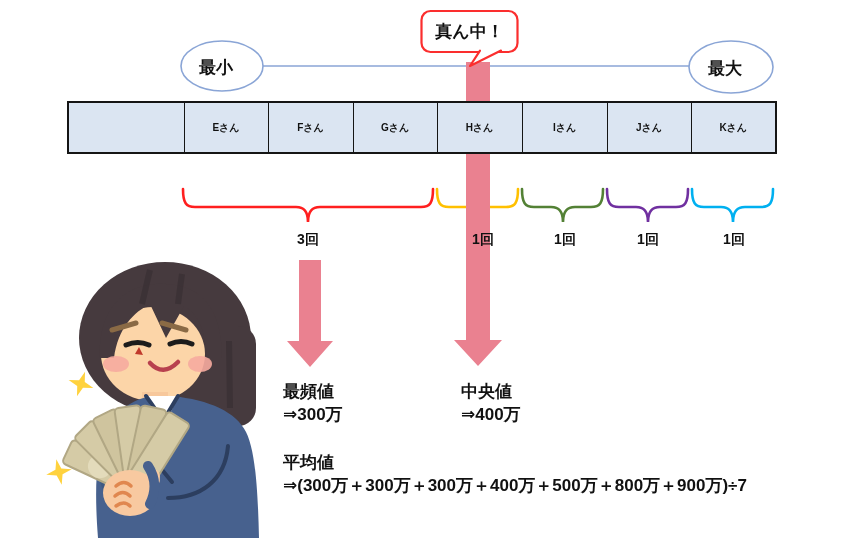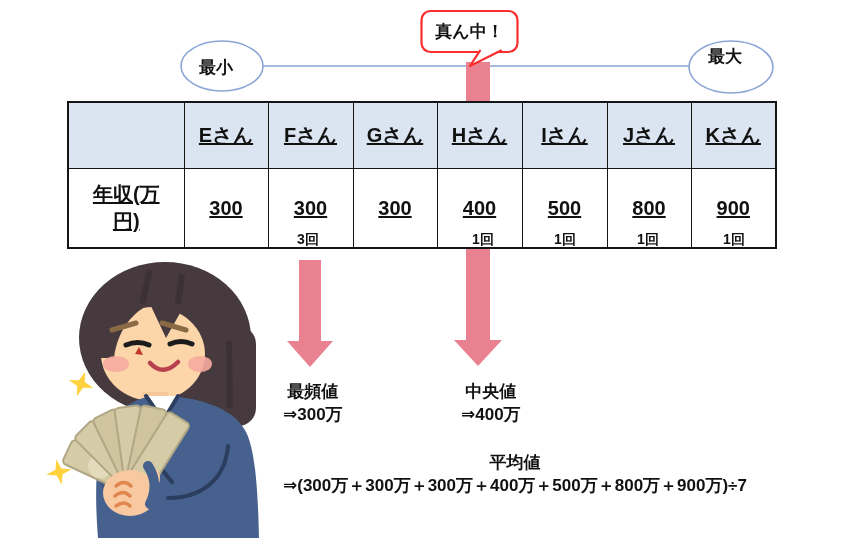--- a/index.html
+++ b/index.html
@@ -4,26 +4,26 @@
 <style>
   html,body{margin:0;padding:0;background:#fff;}
   #canvas{position:relative;width:850px;height:541px;background:#fff;overflow:hidden;
           font-family:"Liberation Sans","DejaVu Sans",sans-serif;color:#111;}
   svg{display:block;}
   .layer{position:absolute;left:0;top:0;}
   
   .tblwrap{position:absolute;left:67px;top:101px;z-index:2;}
   table.income{border-collapse:collapse;table-layout:fixed;background:#fff;}
   table.income td{border:1.5px solid #151515;text-align:center;vertical-align:middle;
-                  font-weight:bold;font-size:20px;padding:12px;text-decoration:underline;}
+                  font-weight:bold;font-size:10px;padding:4px;}
   table.income tr.header-row td{height:41px;background:var(--header-bg,#dbe5f2);}
   table.income tr.value-row td{height:38px;}
   table.income{border:2px solid #151515;}
   
-  .txt{position:absolute;z-index:3;font-weight:bold;color:#111;text-align:center;}
+  .txt{position:absolute;z-index:3;font-weight:bold;color:#111;}
   .center{text-align:center;}
   .oval-label{width:68px;font-size:17px;}
   .bubble-label{width:97px;font-size:17px;}
   .count-label{width:80px;font-size:14px;}
   .result-block{font-size:17px;line-height:23px;white-space:nowrap;}
   .decor{z-index:1;overflow:visible;}
   .woman{position:absolute;left:50px;top:246px;z-index:2;overflow:visible;}
 </style>
 </head>
 <body>
@@ -136,36 +136,26 @@
           <tr class="header-row">
             <td></td>
             <td>Eさん</td>
             <td>Fさん</td>
             <td>Gさん</td>
             <td>Hさん</td>
             <td>Iさん</td>
             <td>Jさん</td>
             <td>Kさん</td>
           </tr>
-          <tr class="value-row">
-            <td>年収(万円)</td>
-            <td>300</td>
-            <td>300</td>
-            <td>300</td>
-            <td>400</td>
-            <td>500</td>
-            <td>800</td>
-            <td>900</td>
-          </tr>
         </tbody>
     </table>
   </div>
 
   <div class="txt oval-label center" style="left:182px;top:56px;">最小</div>
-  <div class="txt oval-label center" style="left:691px;top:45px;">最大</div>
+  <div class="txt oval-label center" style="left:691px;top:57px;">最大</div>
   <div class="txt bubble-label center" style="left:421px;top:20px;">真ん中！</div>
 
   <div class="txt count-label center" style="left:268px;top:231px;">3回</div>
   <div class="txt count-label center" style="left:443px;top:231px;">1回</div>
   <div class="txt count-label center" style="left:525px;top:231px;">1回</div>
   <div class="txt count-label center" style="left:608px;top:231px;">1回</div>
   <div class="txt count-label center" style="left:694px;top:231px;">1回</div>
 
   <div class="txt result-block" style="left:283px;top:380px;">
     <div>最頻値</div>

